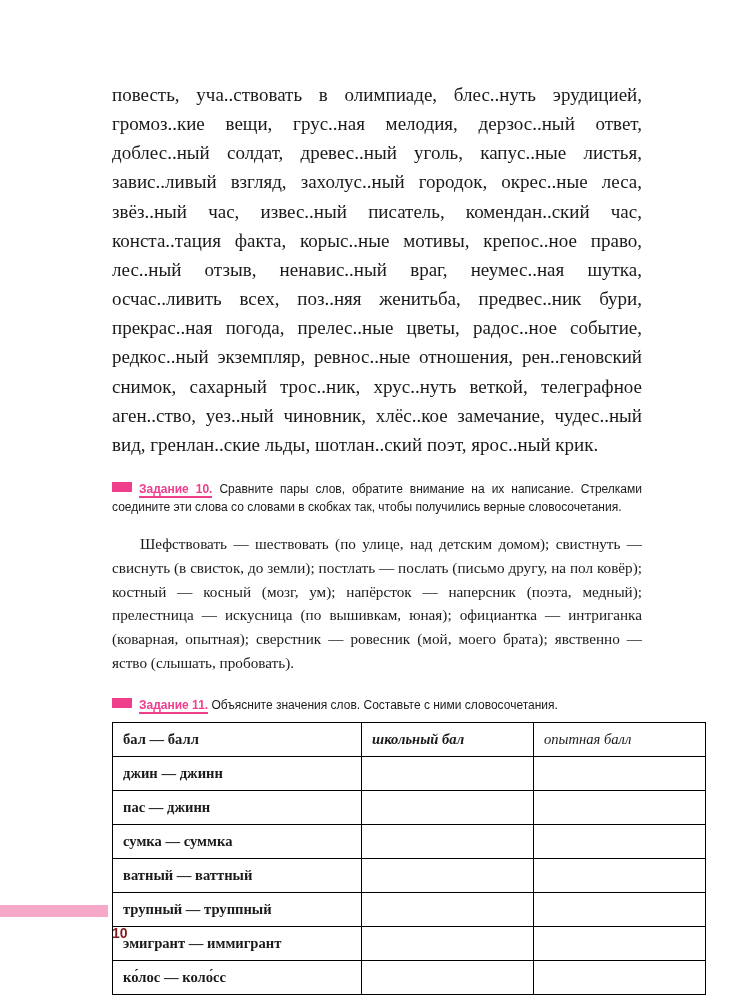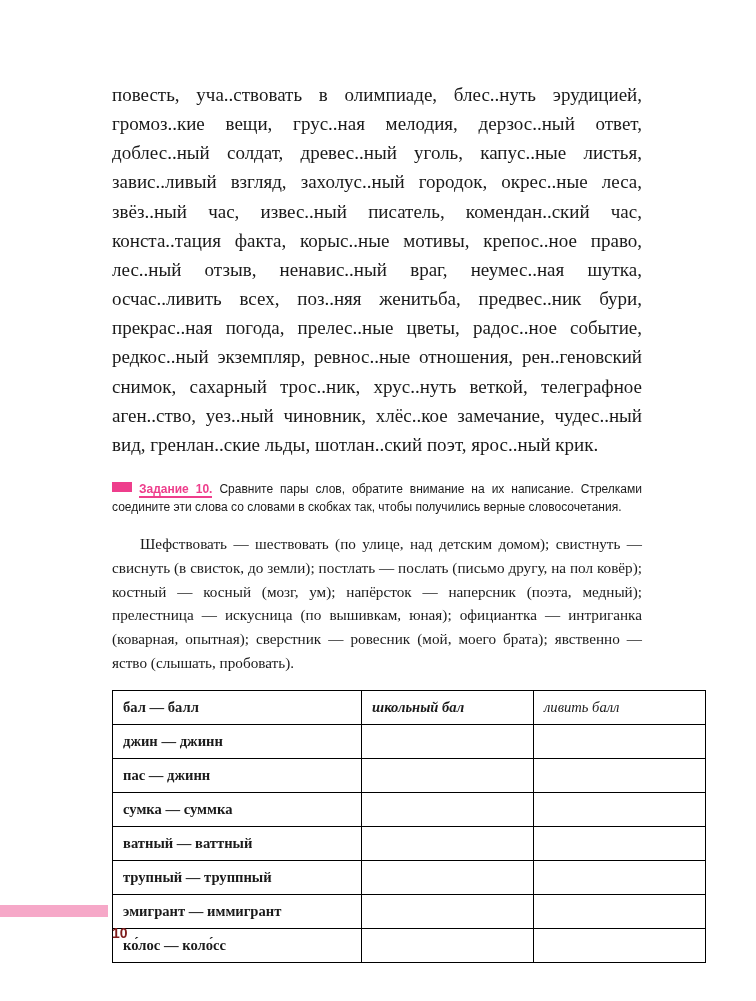--- a/index.html
+++ b/index.html
@@ -123,27 +123,30 @@
     <p class="para">повесть, уча..ствовать в олимпиаде, блес..нуть эрудицией, громоз..кие вещи, грус..ная мелодия, дерзос..ный ответ, доблес..ный солдат, древес..ный уголь, капус..ные листья, завис..ливый взгляд, захолус..ный городок, окрес..ные леса, звёз..ный час, извес..ный писатель, комендан..ский час, конста..тация факта, корыс..ные мотивы, крепос..ное право, лес..ный отзыв, ненавис..ный враг, неумес..ная шутка, осчас..ливить всех, поз..няя женитьба, предвес..ник бури, прекрас..ная погода, прелес..ные цветы, радос..ное событие, редкос..ный экземпляр, ревнос..ные отношения, рен..геновский снимок, сахарный трос..ник, хрус..нуть веткой, телеграфное аген..ство, уез..ный чиновник, хлёс..кое замечание, чудес..ный вид, гренлан..ские льды, шотлан..ский поэт, ярос..ный крик.</p>
 
     <div class="task-head">
       <span class="task-marker"></span><span class="task-label underline">Задание 10.</span><span class="task-text"> <span>Сравните пары слов, обратите внимание на их написание. Стрелками соедините эти слова со словами в скобках так, чтобы получились верные словосочетания.</span></span>
     </div>
 
     <p class="body-para indent">
       <span id="task10body"><span>Шефствовать — шествовать (</span><span class="it">по улице, над детским домом</span><span>); свистнуть — свиснуть (</span><span class="it">в свисток, до земли</span><span>); постлать — послать (</span><span class="it">письмо другу, на пол ковёр</span><span>); ко</span><span>ст</span><span>ный — косный (</span><span class="it">мозг, ум</span><span>); напёрсток — наперсник (</span><span class="it">поэта, медный</span><span>); прелестница — искусница (</span><span class="it">по вышивкам, юная</span><span>); официантка — интриганка (</span><span class="it">коварная, опытная</span><span>); сверстник — ровесник (</span><span class="it">мой, моего брата</span><span>); явственно — яство (</span><span class="it">слышать, пробовать</span><span>).</span></span>
     </p>
 
+    <div class="task-head">
+      <span class="task-marker"></span><span class="task-label underline">Задание 11.</span><span class="task-text"> <span>Объясните значения слов. Составьте с ними словосочетания.</span></span>
+    </div>
 
     <table class="word-table">
       <tbody id="table-body">
           <tr>
             <td class="col1">бал — балл</td>
             <td class="col2">школьный бал</td>
-            <td class="col3">ливить балл</td>
+            <td class="col3">опытная балл</td>
           </tr>
           <tr>
             <td class="col1">джин — джинн</td>
             <td class="col2"></td>
             <td class="col3"></td>
           </tr>
           <tr>
             <td class="col1">пас — джинн</td>
             <td class="col2"></td>
             <td class="col3"></td>

